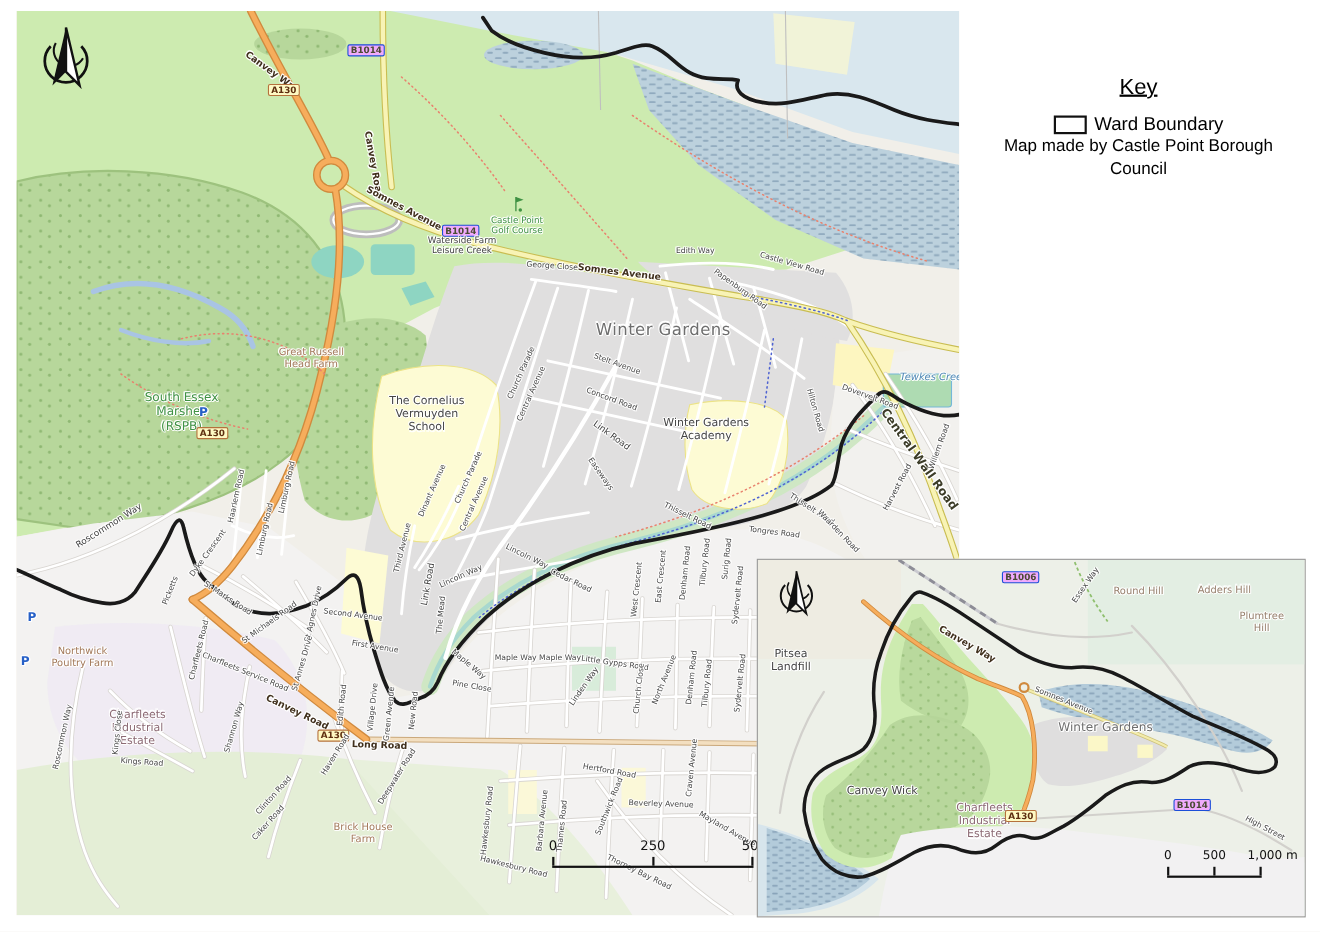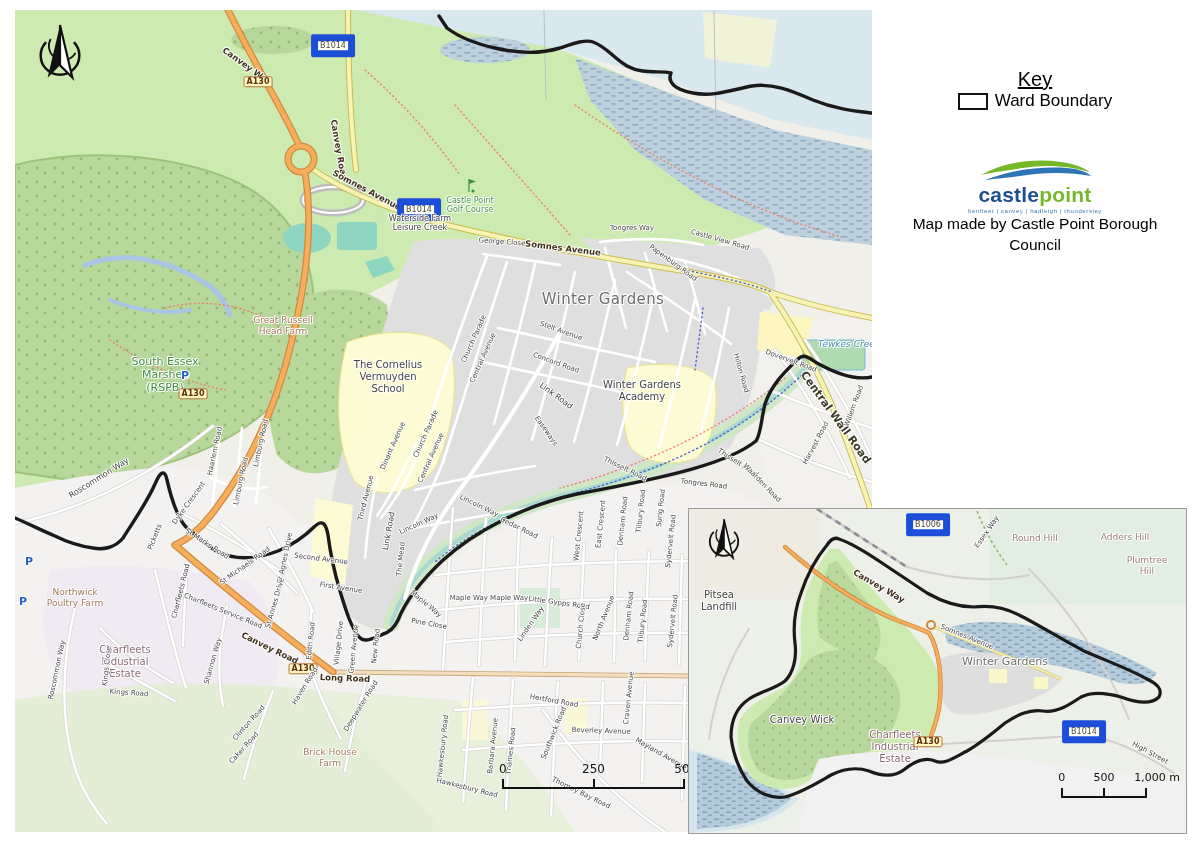--- a/index.html
+++ b/index.html
@@ -27,41 +27,41 @@
   .farm{color:#a3795a;font-size:9px;}
   .estate{color:#8c6a74;font-size:10px;}
   .poi{font-size:8px;color:#454545;}
   .poi-lg{font-size:10px;color:#454545;}
   .hill{color:#97806d;font-size:9px;}
   .onroad{font-size:8.5px;color:#40301d;font-weight:bold;}
   .onroad-lg{font-size:11px;color:#3c3c28;font-weight:bold;}
   .parking{color:#2660c7;font-size:11px;font-weight:bold;}
   .a-badge{background:#fef9c3;border:1px solid #b5713c;color:#5e2f10;font-size:8px;
            font-weight:bold;padding:0 2px;border-radius:2px;text-shadow:none;}
-  .b-badge{background:#ffffff;border:7px solid #1d4ed8;color:#4a4a33;font-size:8px;
-           font-weight:normal;padding:0 2px;border-radius:2px;text-shadow:none;}
+  .b-badge{background:#f0abfc;border:1px solid #1d4ed8;color:#4a4a33;font-size:8px;
+           font-weight:bold;padding:0 2px;border-radius:2px;text-shadow:none;}
   
   .north{position:absolute;}
   
   .scalebar{position:absolute;color:#111;font-family:"DejaVu Sans",sans-serif;}
   .scalebar .row{position:relative;height:15px;font-size:12px;}
   #inset-map .scalebar .row{font-size:11px;}
   .scalebar .row span{position:absolute;white-space:nowrap;}
   .scalebar .t0{left:0;transform:translateX(-40%);}
   .scalebar .t1{left:50%;transform:translateX(-50%);}
   .scalebar .t2{left:100%;transform:translateX(-28%);}
   .scalebar .bar{position:relative;height:8px;border-bottom:2px solid #111;margin-top:2px;}
   .scalebar .bar::before,.scalebar .bar::after{content:"";position:absolute;bottom:0;width:2px;height:8px;background:#111;}
   .scalebar .bar::before{left:0;} .scalebar .bar::after{right:0;}
   .scalebar .tick{position:absolute;left:50%;bottom:0;width:2px;height:8px;background:#111;transform:translateX(-50%);}
   
   #sidebar{position:absolute;left:878px;top:38px;width:314px;text-align:center;color:#000;}
   #map-title{font-size:25px;line-height:1.3;text-decoration:underline;}
   #key-head{font-size:20px;text-decoration:underline;margin-top:30px;}
-  .key-row{margin-top:0;display:flex;align-items:center;justify-content:center;gap:7px;font-size:17px;}
+  .key-row{margin-top:12px;display:flex;align-items:center;justify-content:center;gap:7px;font-size:17px;}
   .key-swatch{width:26px;height:13px;border:2px solid #111;background:#fff;display:inline-block;}
   #logo{margin-top:46px;}
   #logo .brand{font-size:21px;font-weight:bold;letter-spacing:.2px;margin-top:-4px;}
   #logo .tagline{font-size:6px;letter-spacing:.6px;color:#3a7ab5;margin-top:1px;}
   #credit{font-size:15.5px;line-height:1.35;padding:0 8px;}
   #attrib{margin-top:28px;font-size:15.5px;}
 </style>
 </head>
 <body>
 
@@ -315,21 +315,21 @@
       <span class="lbl a-badge" style="left: 243px; top: 72px; transform: translate(-50%, -50%) rotate(0deg);">A130</span>
       <span class="lbl b-badge" style="left: 318px; top: 36px; transform: translate(-50%, -50%) rotate(0deg);">B1014</span>
       <span class="lbl onroad" style="left: 324px; top: 140px; transform: translate(-50%, -50%) rotate(80deg);">Canvey Road</span>
       <span class="lbl onroad" style="left: 352px; top: 180px; transform: translate(-50%, -50%) rotate(28deg);">Somnes Avenue</span>
       <span class="lbl b-badge" style="left: 404px; top: 200px; transform: translate(-50%, -50%) rotate(0deg);">B1014</span>
       <span class="lbl poi" style="left: 405px; top: 213px; transform: translate(-50%, -50%) rotate(0deg);">Waterside Farm
 Leisure Creek</span>
       <span class="lbl green" style="left: 455px; top: 195px; transform: translate(-50%, -50%) rotate(0deg);">Castle Point
 Golf Course</span>
       <span class="lbl onroad" style="left: 548px; top: 238px; transform: translate(-50%, -50%) rotate(7deg);">Somnes Avenue</span>
-      <span class="lbl street-sm" style="left: 617px; top: 218px; transform: translate(-50%, -50%) rotate(0deg);">Tongres Way</span>
+      <span class="lbl street-sm" style="left: 617px; top: 218px; transform: translate(-50%, -50%) rotate(0deg);">Edith Way</span>
       <span class="lbl street-sm" style="left: 487px; top: 232px; transform: translate(-50%, -50%) rotate(4deg);">George Close</span>
       <span class="lbl street-sm" style="left: 705px; top: 230px; transform: translate(-50%, -50%) rotate(16deg);">Castle View Road</span>
       <span class="lbl street-sm" style="left: 658px; top: 253px; transform: translate(-50%, -50%) rotate(36deg);">Papenburg Road</span>
       <span class="lbl place" style="left: 588px; top: 290px; transform: translate(-50%, -50%) rotate(0deg);">Winter Gardens</span>
       <span class="lbl green-lg" style="left: 150px; top: 338px; transform: translate(-50%, -50%) rotate(0deg); margin-top: 27px;">South Essex
 Marshes
 (RSPB)</span>
       <span class="lbl farm" style="left: 268px; top: 316px; transform: translate(-50%, -50%) rotate(0deg);">Great Russell
 Head Farm</span>
       <span class="lbl parking" style="left: 170px; top: 366px; transform: translate(-50%, -50%) rotate(0deg);">P</span>
@@ -502,21 +502,21 @@
     <path d="M14,11 A 9 9 0 1 0 30,20" fill="none" stroke="#111" stroke-width="1.2"></path>
     <polygon points="20,2 12,36 20,28" fill="#111"></polygon>
     <polygon points="20,2 28,36 20,28" fill="#fff" stroke="#111" stroke-width="1.4"></polygon>
   </svg>
 
   <div class="labels">
 
   <span class="lbl b-badge" style="left: 239px; top: 16px; transform: translate(-50%, -50%) rotate(0deg);">B1006</span>
       <span class="lbl street-sm" style="left: 298px; top: 23px; transform: translate(-50%, -50%) rotate(-55deg);">Essex Way</span>
       <span class="lbl hill" style="left: 346px; top: 29px; transform: translate(-50%, -50%) rotate(0deg); text-align: center;">Round Hill</span>
-      <span class="lbl hill" style="left: 436px; top: 28px; transform: translate(-50%, -50%) rotate(0deg);">Adders Hill</span>
+      <span class="lbl hill" style="left: 424px; top: 28px; transform: translate(-50%, -50%) rotate(0deg);">Adders Hill</span>
       <span class="lbl hill" style="left: 458px; top: 57px; transform: translate(-50%, -50%) rotate(0deg);">Plumtree
 Hill</span>
       <span class="lbl poi-lg" style="left: 30px; top: 92px; transform: translate(-50%, -50%) rotate(0deg);">Pitsea
 Landfill</span>
       <span class="lbl onroad" style="left: 190px; top: 77px; transform: translate(-50%, -50%) rotate(30deg);">Canvey Way</span>
       <span class="lbl street-sm" style="left: 278px; top: 128px; transform: translate(-50%, -50%) rotate(22deg);">Somnes Avenue</span>
       <span class="lbl place-sm" style="left: 316px; top: 153px; transform: translate(-50%, -50%) rotate(0deg);">Winter Gardens</span>
       <span class="lbl poi-lg" style="left: 113px; top: 211px; transform: translate(-50%, -50%) rotate(0deg);">Canvey Wick</span>
       <span class="lbl estate" style="left: 206px; top: 238px; transform: translate(-50%, -50%) rotate(0deg);">Charfleets
 Industrial
@@ -537,22 +537,14 @@
       </div>
   </div>
 </div>
 
 <div id="sidebar">
   <div id="key-head">Key</div>
   <div class="key-row">
     <span class="key-swatch"></span>
     <span>Ward Boundary</span>
   </div>
-  <div id="logo">
-    <svg width="120" height="26" viewBox="0 0 120 26">
-      <path d="M6,18 C30,5 58,1 86,5 C100,7 110,11 114,15 C96,9 70,7 48,11 C30,14 15,16 6,18 Z" fill="#76b82a"></path>
-      <path d="M10,23 C35,13 65,9 92,11 C104,12 112,15 116,19 C95,15 68,15 45,19 C30,21 18,22 10,23 Z" fill="#2e75b6"></path>
-    </svg>
-    <div class="brand"><span style="color:#1d4f91">castle</span><span style="color:#76b82a">point</span></div>
-    <div class="tagline">benfleet | canvey | hadleigh | thundersley</div>
-  </div>
   <div id="credit">Map made by Castle Point Borough Council</div>
 </div>
 
 </body></html>

